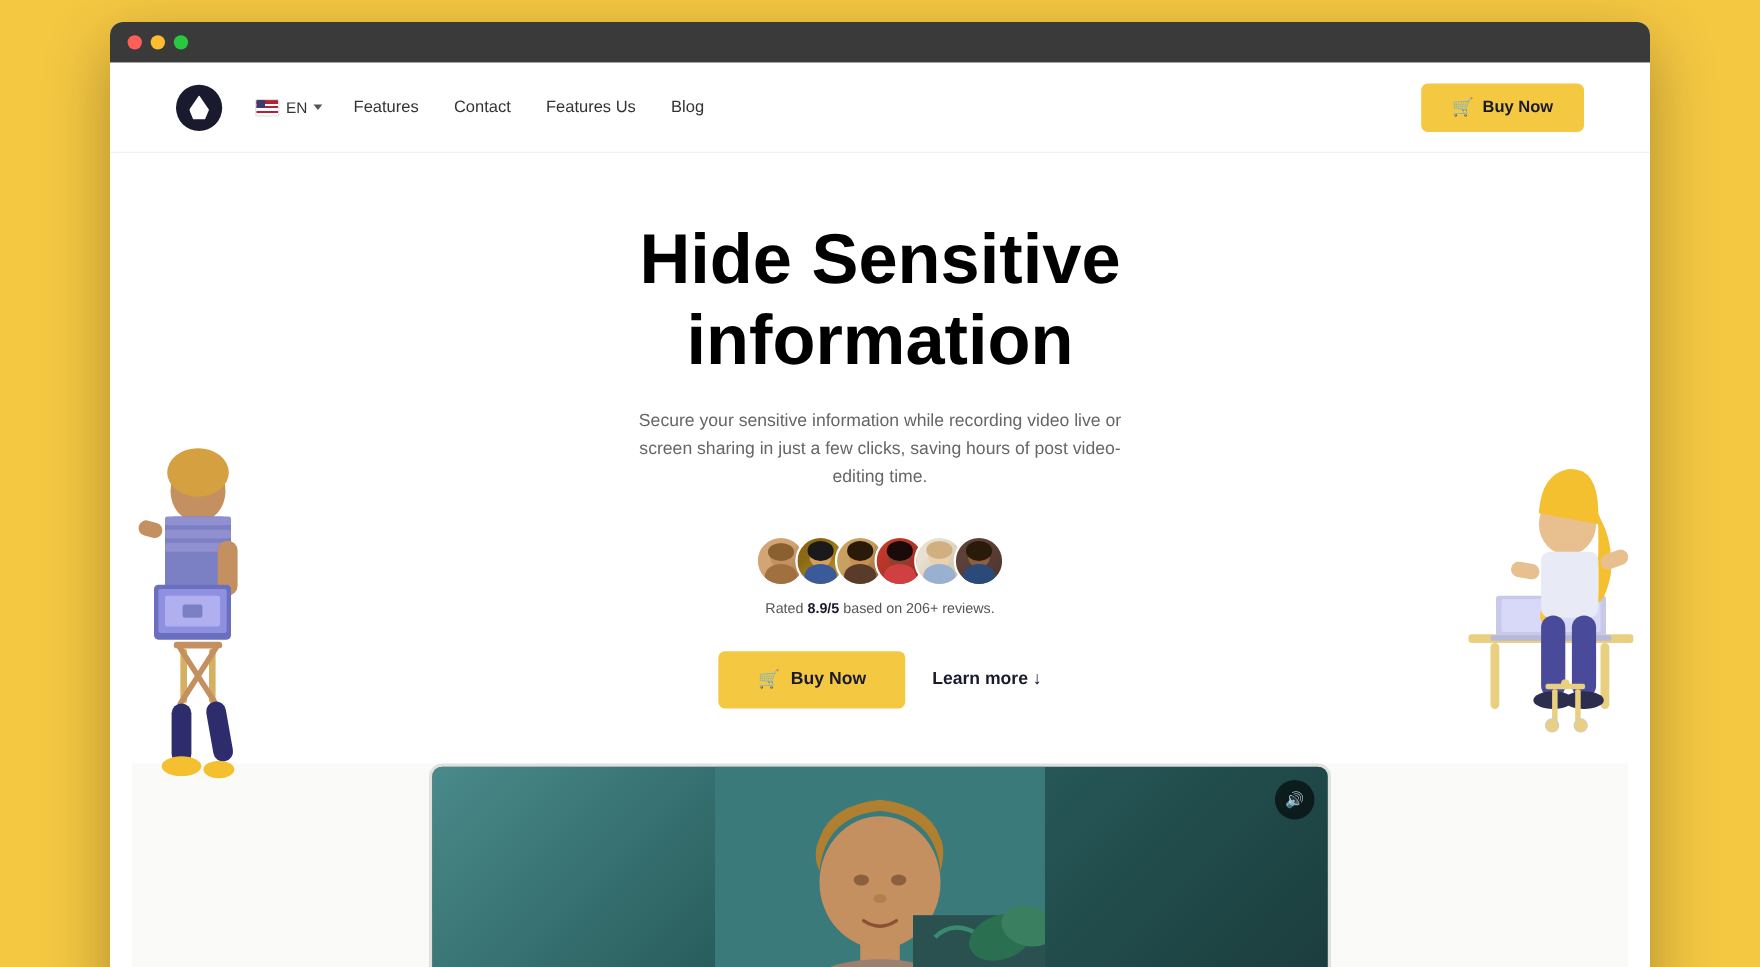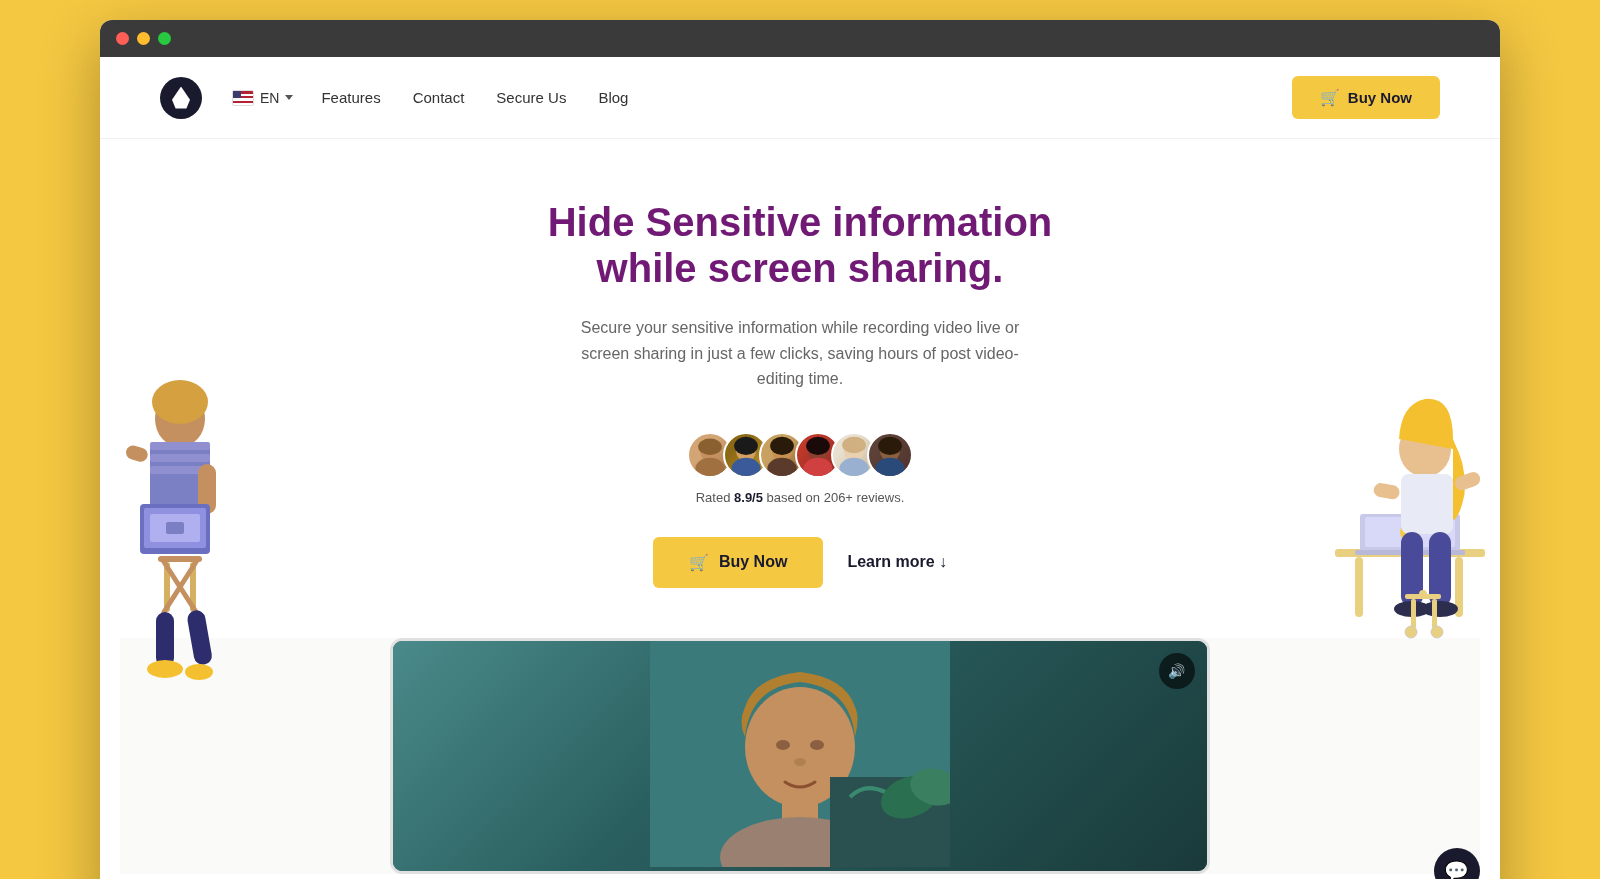--- a/index.html
+++ b/index.html
@@ -158,23 +158,23 @@
 
     
     .hero {
       background: #fff;
       padding: 60px 20px 40px;
       text-align: center;
       position: relative;
     }
 
     .hero-title {
-      font-size: 40px;
+      font-size: 64px;
       font-weight: 800;
-      color: #701a75;
+      color: #000000;
       line-height: 1.15;
       max-width: 700px;
       margin: 0 auto 24px;
     }
 
     .hero-subtitle {
       font-size: 16px;
       color: #666;
       max-width: 460px;
       margin: 0 auto 40px;
@@ -364,21 +364,21 @@
 
       <div class="lang-selector">
         <div class="flag-icon"></div>
         <span>EN</span>
         <div class="chevron-down"></div>
       </div>
 
       <ul class="nav-links">
         <li><a href="#">Features</a></li>
         <li><a href="#">Contact</a></li>
-        <li><a href="#">Secure Us</a></li>
+        <li><a href="#">Features Us</a></li>
         <li><a href="#">Blog</a></li>
       </ul>
 
       <div class="nav-spacer"></div>
 
       <button class="buy-now-btn">
         <span class="cart-icon">🛒</span>
         <span>Buy Now</span>
       </button>
     </nav>
@@ -459,21 +459,20 @@
           <rect x="106" y="225" width="5" height="30" rx="2" fill="#e8d080"></rect>
           <rect x="127" y="225" width="5" height="30" rx="2" fill="#e8d080"></rect>
 
           <circle cx="106" cy="258" r="6" fill="#e8d080" stroke="#ccc" stroke-width="1"></circle>
           <circle cx="132" cy="258" r="6" fill="#e8d080" stroke="#ccc" stroke-width="1"></circle>
         </svg>
       </div>
 
       <h1 class="hero-title">
         <span>Hide Sensitive information</span><br>
-        <span>while screen sharing.</span>
       </h1>
 
       <p class="hero-subtitle">Secure your sensitive information while recording video live or screen sharing in just a few clicks, saving hours of post video-editing time.</p>
 
       <div class="avatars-row">
         <div class="avatar-group">
           <div class="avatar-circle av1">
             <svg viewBox="0 0 46 46">
                 <ellipse cx="23" cy="18" rx="11" ry="12" fill="#c49060"></ellipse>
                 <ellipse cx="23" cy="38" rx="16" ry="12" fill="#a07040"></ellipse>

